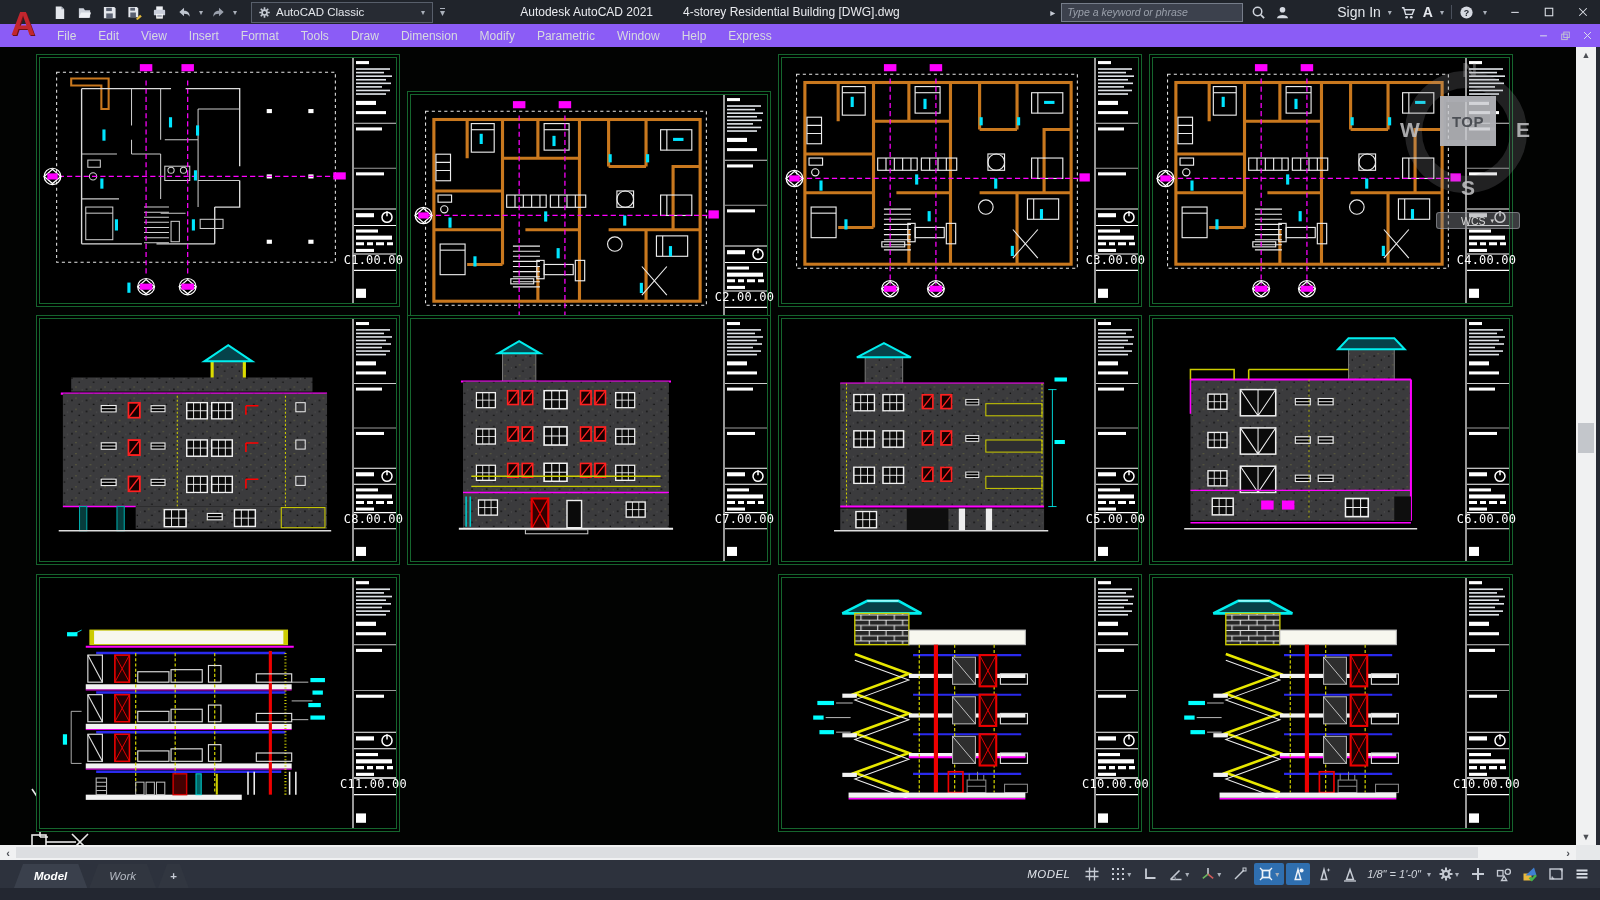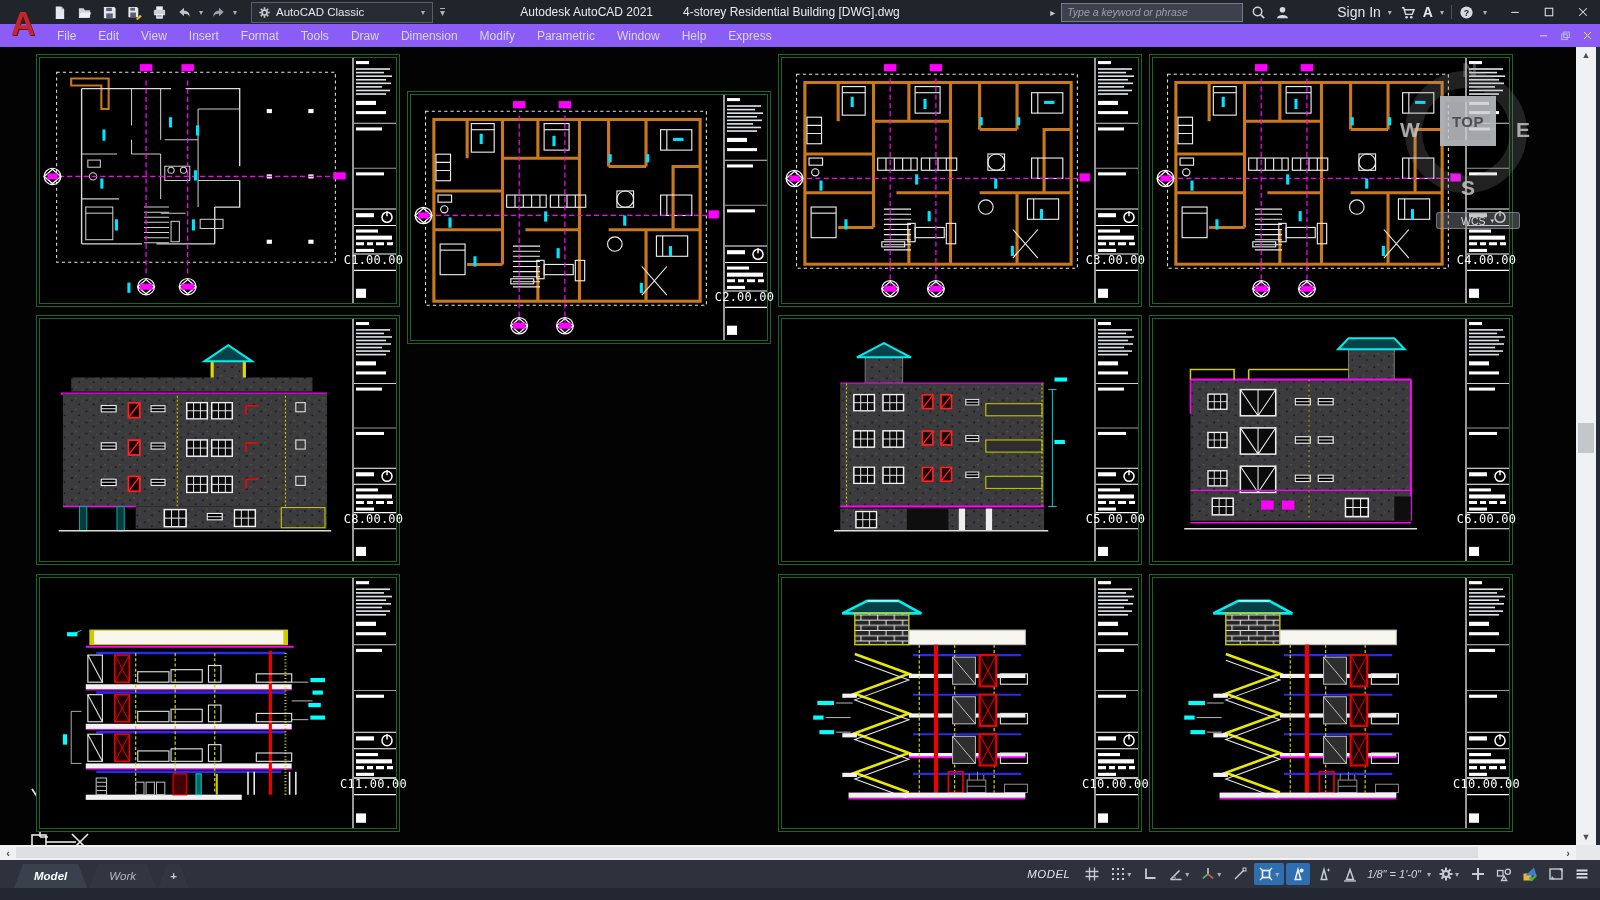--- a/index.html
+++ b/index.html
@@ -993,20 +993,31 @@
       <div class="vp-inner">
         <svg class="vp-draw" viewBox="0 0 300 240" preserveAspectRatio="none">
           <use href="#d-elevation-left" width="300" height="240"></use>
         </svg>
         <svg class="vp-title" viewBox="0 0 44 240" preserveAspectRatio="none">
           <use href="#d-title" width="44" height="240"></use>
         </svg>
         <div class="sheet-label">C8.00.00</div>
       </div>
     </div>
+    <div class="vp" style="left: 407px; top: 268px; width: 364px; height: 250px;">
+      <div class="vp-inner">
+        <svg class="vp-draw" viewBox="0 0 300 240" preserveAspectRatio="none">
+          <use href="#d-elevation-front" width="300" height="240"></use>
+        </svg>
+        <svg class="vp-title" viewBox="0 0 44 240" preserveAspectRatio="none">
+          <use href="#d-title" width="44" height="240"></use>
+        </svg>
+        <div class="sheet-label">C7.00.00</div>
+      </div>
+    </div>
     <div class="vp" style="left: 778px; top: 268px; width: 364px; height: 250px;">
       <div class="vp-inner">
         <svg class="vp-draw" viewBox="0 0 300 240" preserveAspectRatio="none">
           <use href="#d-elevation-rear" width="300" height="240"></use>
         </svg>
         <svg class="vp-title" viewBox="0 0 44 240" preserveAspectRatio="none">
           <use href="#d-title" width="44" height="240"></use>
         </svg>
         <div class="sheet-label">C5.00.00</div>
       </div>

